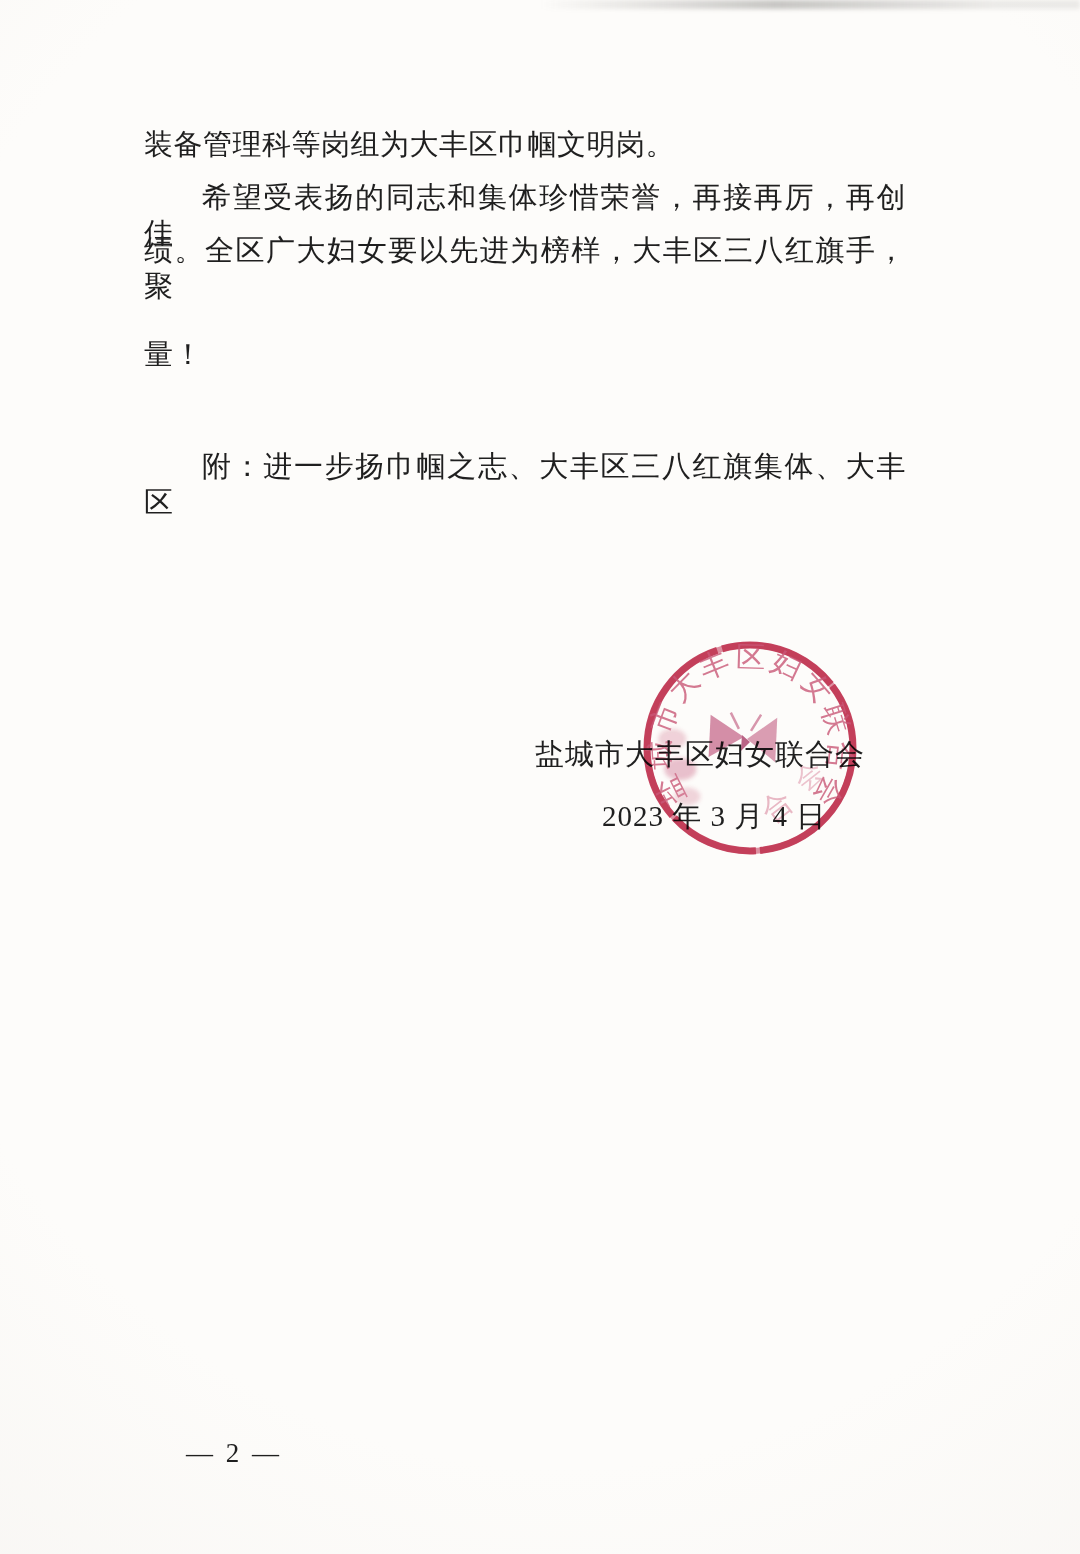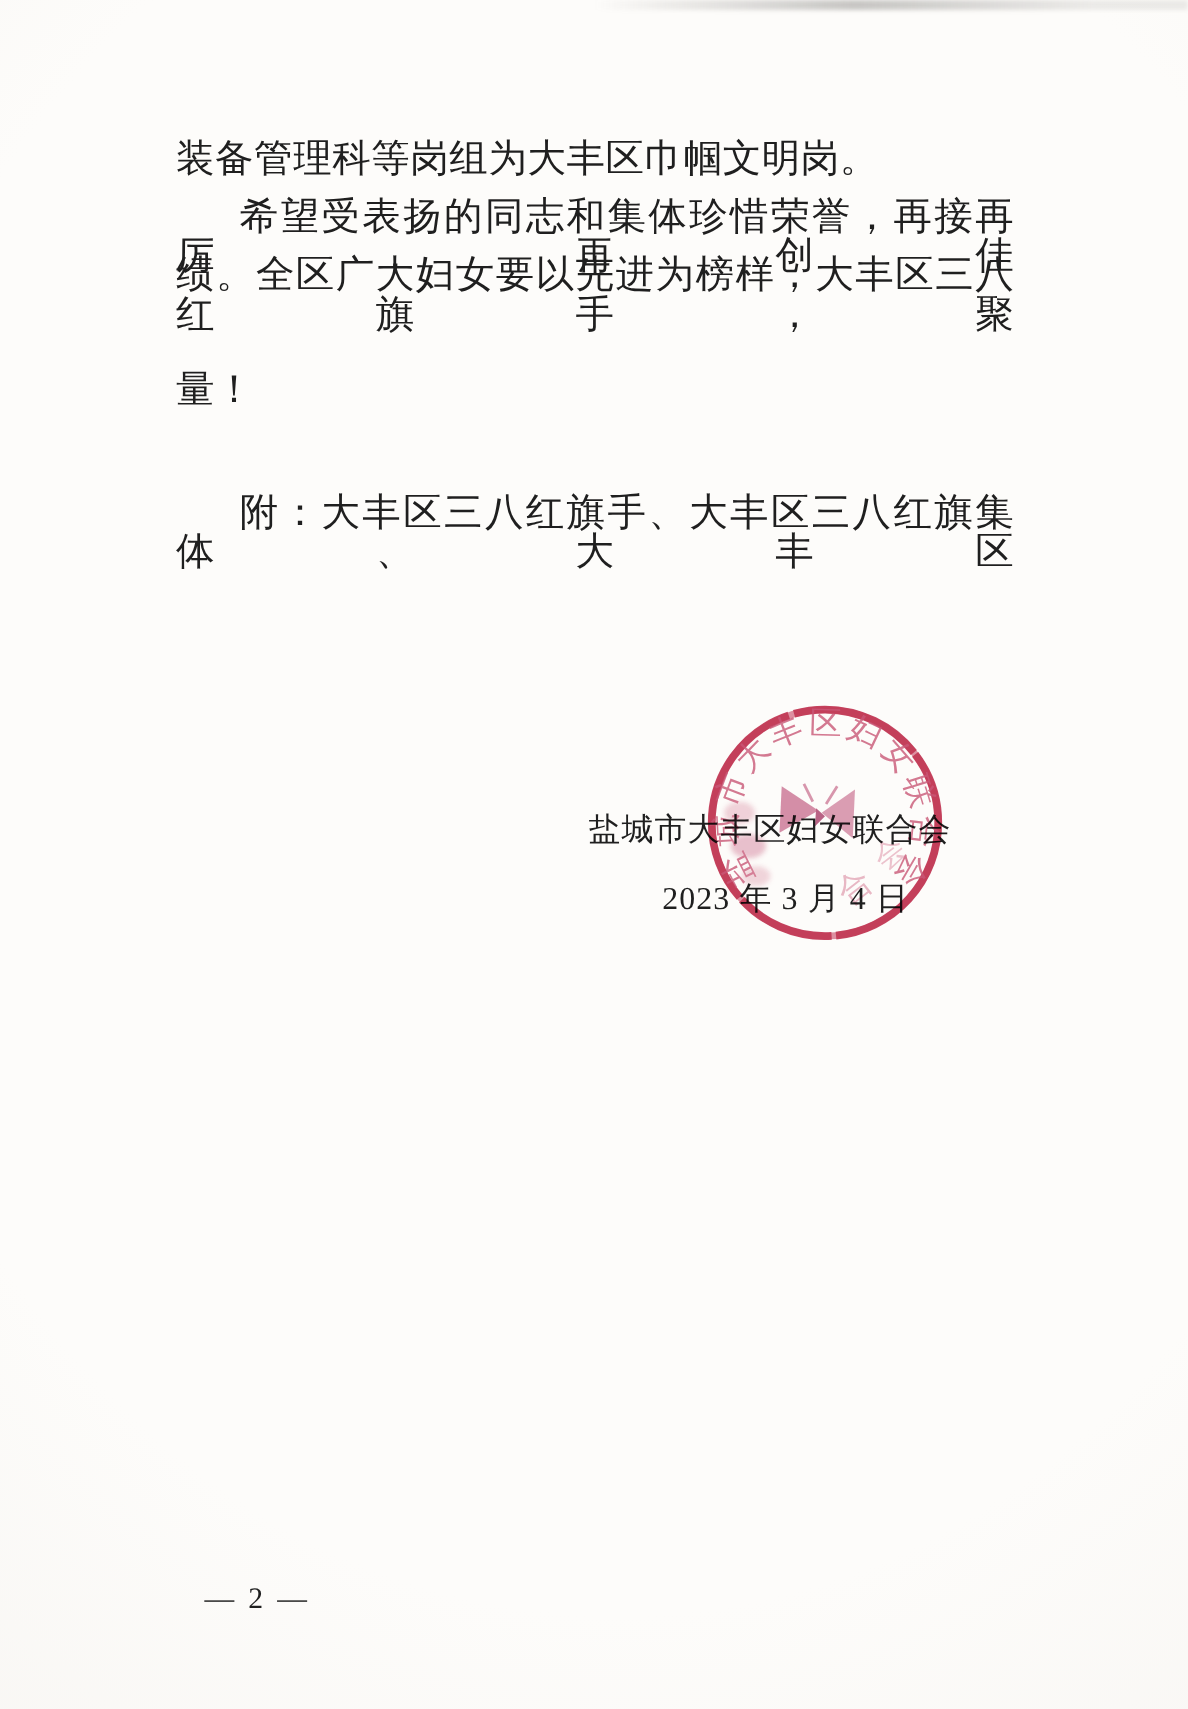--- a/index.html
+++ b/index.html
@@ -11,22 +11,22 @@
     font-family:"Liberation Serif","DejaVu Serif",serif;
     color:#1f1f1f;
     overflow:hidden;
   }
   .edge-top{
     position:absolute;top:0;left:0;right:0;height:9px;
     background:linear-gradient(90deg, rgba(110,108,105,0) 50%, rgba(110,108,105,.38) 72%, rgba(110,108,105,.12) 92%);
     filter:blur(2px);
   }
   .body-line{
-    position:absolute;left:160px;width:762px;
-    font-size:35px;line-height:36px;height:38px;
+    position:absolute;left:144px;width:762px;
+    font-size:29px;line-height:36px;height:38px;
     letter-spacing:.5px;
     white-space:normal;
   }
   .indent{text-indent:58px;}
   .just{text-align:justify;text-align-last:justify;}
   .sig-org{
     position:absolute;left:535px;top:735px;
     font-size:29px;letter-spacing:1px;white-space:nowrap;
   }
   .sig-date{
@@ -49,21 +49,21 @@
 <body>
 
 <div class="page">
   <div class="edge-top"></div>
 
   <div class="body-line" style="top:126px;">装备管理科等岗组为大丰区巾帼文明岗。</div>
   <div class="body-line indent just" style="top:179px;">希望受表扬的同志和集体珍惜荣誉，再接再厉，再创佳</div>
   <div class="body-line just" style="top:232px;">绩。全区广大妇女要以先进为榜样，大丰区三八红旗手，聚</div>
   <div class="body-line" style="top:336px;">量！</div>
 
-  <div class="body-line indent just" style="top:448px;">附：大丰区三八红旗手、大丰区三八红旗集体、大丰区</div>
+  <div class="body-line indent just" style="top:448px;">附：进一步扬巾帼之志、大丰区三八红旗集体、大丰区</div>
 
   <div class="sig-org">盐城市大丰区妇女联合会</div>
   <div class="sig-date">2023 年 3 月 4 日</div>
 
   <svg class="seal" viewBox="0 0 214 214">
     <defs>
       <path id="ringTextArc" d="M 45.7 158.4 A 80 80 0 1 1 168.3 158.4" fill="none"></path>
       <filter id="smudge" x="-40%" y="-40%" width="180%" height="180%">
         <feGaussianBlur stdDeviation="2.2"></feGaussianBlur>
       </filter>

